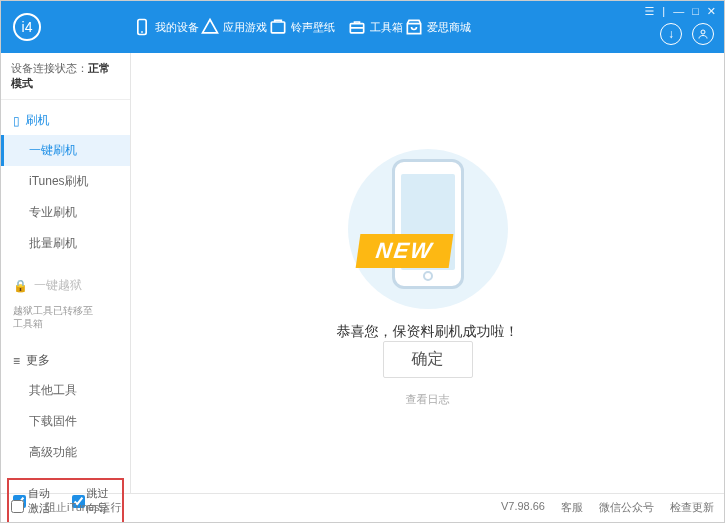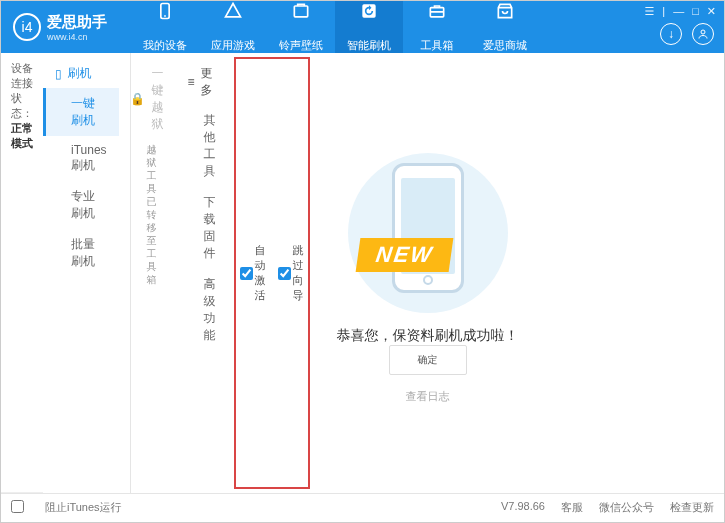--- a/index.html
+++ b/index.html
@@ -3,66 +3,62 @@
 <meta charset="utf-8">
 <style>
 *{margin:0;padding:0;box-sizing:border-box;font-family:"Microsoft YaHei",sans-serif}
 body{background:#fff;width:725px;height:523px;overflow:hidden;border:1px solid #ccc}
 .header{background:#1e8fe6;height:52px;display:flex;align-items:center;color:#fff;position:relative}
 .logo-area{display:flex;align-items:center;padding:0 12px;width:130px}
 .logo-circle{width:28px;height:28px;border:2px solid #fff;border-radius:50%;display:flex;align-items:center;justify-content:center;font-weight:normal;font-size:14px;margin-right:6px}
 .logo-text{font-size:15px;font-weight:bold}
 .logo-url{font-size:9px;opacity:.85}
 .nav-tabs{display:flex;height:100%}
-.nav-tab{width:68px;display:flex;flex-direction:column;align-items:center;justify-content:space-between;font-size:11px;cursor:pointer;gap:3px}
+.nav-tab{width:68px;display:flex;flex-direction:row;align-items:center;justify-content:flex-end;font-size:11px;cursor:pointer;gap:3px}
 .nav-tab.active{background:#147cd0}
 .nav-tab svg{width:20px;height:20px}
 .win-ctrl{position:absolute;right:8px;top:4px;display:flex;gap:8px;font-size:11px}
 .win-ctrl span{cursor:pointer;opacity:.9}
 .hdr-icons{position:absolute;right:10px;bottom:8px;display:flex;gap:10px}
 .hdr-icons div{width:22px;height:22px;border:1.5px solid #fff;border-radius:50%;display:flex;align-items:center;justify-content:center;cursor:pointer;font-size:12px}
 .body{display:flex;height:440px}
-.sidebar{width:130px;border-right:1px solid #e5e5e5;display:flex;flex-direction:row;font-size:12px}
+.sidebar{width:130px;border-right:1px solid #e5e5e5;display:flex;flex-direction:column;font-size:12px}
 .conn-status{padding:8px 10px;font-size:11px;color:#666;border-bottom:1px solid #eee}
 .conn-status b{color:#333}
 .side-sec{padding:6px 0}
 .side-hdr{display:flex;align-items:center;padding:6px 12px;color:#555;gap:6px}
 .side-hdr.blue{color:#1e8fe6}
 .side-item{padding:7px 12px 7px 28px;color:#666;cursor:pointer}
 .side-item.active{background:#e8f3fd;color:#1e8fe6;border-left:3px solid #1e8fe6;padding-left:25px}
-.side-note{font-size:10px;color:#999;padding:4px 12px 4px 28px;line-height:1.3}
+.side-note{font-size:10px;color:#999;padding:4px 12px 4px 12px;line-height:1.3}
 .chk-row{border:2px solid #d94545;margin:4px 6px;padding:6px 4px;display:flex;gap:12px;align-items:center;font-size:11px;color:#555}
 .chk-row label{display:flex;align-items:center;gap:2px}
 .chk-row input{accent-color:#1e8fe6}
 .main{flex:1;display:flex;flex-direction:column;align-items:center;justify-content:center;position:relative}
 .illus{position:relative;width:180px;height:180px}
 .illus-bg{position:absolute;width:160px;height:160px;background:#e8f4fb;border-radius:50%;left:10px;top:10px}
 .illus-phone{position:absolute;width:72px;height:130px;background:#fff;border:3px solid #c5d9e8;border-radius:12px;left:54px;top:20px}
 .illus-phone::after{content:"";position:absolute;width:54px;height:96px;background:#d9ecf7;left:6px;top:12px;border-radius:2px}
 .illus-btn{position:absolute;width:10px;height:10px;border:2px solid #c5d9e8;border-radius:50%;bottom:5px;left:28px}
 .illus-banner{position:absolute;background:#fdb813;color:#fff;font-weight:900;font-size:22px;padding:4px 18px;left:20px;top:95px;transform:skewX(-8deg);letter-spacing:2px;font-style:italic}
 .illus-banner::before,.illus-banner::after{content:"";position:absolute;top:0;width:0;height:0;border-top:16px solid transparent;border-bottom:16px solid transparent}
 .msg{font-size:14px;color:#333;margin-top:4px}
-.ok-btn{margin-top:0;padding:7px 28px;border:1px solid #ddd;background:#fff;font-size:10px;color:#555;cursor:pointer;border-radius:2px}
+.ok-btn{margin-top:0;padding:7px 28px;border:1px solid #ddd;background:#fff;font-size:16px;color:#555;cursor:pointer;border-radius:2px}
 .log-link{margin-top:14px;font-size:11px;color:#aaa;cursor:pointer}
 .footer{height:28px;border-top:1px solid #e5e5e5;display:flex;align-items:center;font-size:11px;color:#777;padding:0 10px}
 .footer-left{display:flex;align-items:flex-start;gap:21px}
 .footer-right{margin-left:auto;display:flex;gap:16px}
 .footer-right span{cursor:pointer}
 </style>
 </head>
 <body>
 
 <div class="header">
   <div class="logo-area">
     <div class="logo-circle">i4</div>
-    <div>
-      <div class="logo-text">爱思助手</div>
-      <div class="logo-url">www.i4.cn</div>
-    </div>
   </div>
   <div class="nav-tabs">
     <div class="nav-tab">
         <svg viewBox="0 0 24 24" fill="none" stroke="#fff" stroke-width="2">
           <rect x="7" y="3" width="10" height="18" rx="2"></rect>
           <line x1="11" y1="18" x2="13" y2="18"></line>
         </svg>
         <span>我的设备</span>
       </div>
     <div class="nav-tab">
@@ -70,27 +66,20 @@
           <path d="M12 3l9 16H3z"></path>
         </svg>
         <span>应用游戏</span>
       </div>
     <div class="nav-tab">
         <svg viewBox="0 0 24 24" fill="none" stroke="#fff" stroke-width="2">
           <rect x="4" y="6" width="16" height="13" rx="1"></rect>
           <path d="M8 6V4h8v2"></path>
         </svg>
         <span>铃声壁纸</span>
-      </div>
-    <div class="nav-tab active">
-        <svg viewBox="0 0 24 24" fill="#fff">
-          <rect x="4" y="4" width="16" height="16" rx="2" fill="#fff"></rect>
-          <path d="M12 7a5 5 0 105 5h-2a3 3 0 11-3-3v2l3-3-3-3z" fill="#1e8fe6"></path>
-        </svg>
-        <span>智能刷机</span>
       </div>
     <div class="nav-tab">
         <svg viewBox="0 0 24 24" fill="none" stroke="#fff" stroke-width="2">
           <rect x="4" y="8" width="16" height="11" rx="1"></rect>
           <path d="M9 8V6h6v2M4 13h16"></path>
         </svg>
         <span>工具箱</span>
       </div>
     <div class="nav-tab">
         <svg viewBox="0 0 24 24" fill="none" stroke="#fff" stroke-width="2">

